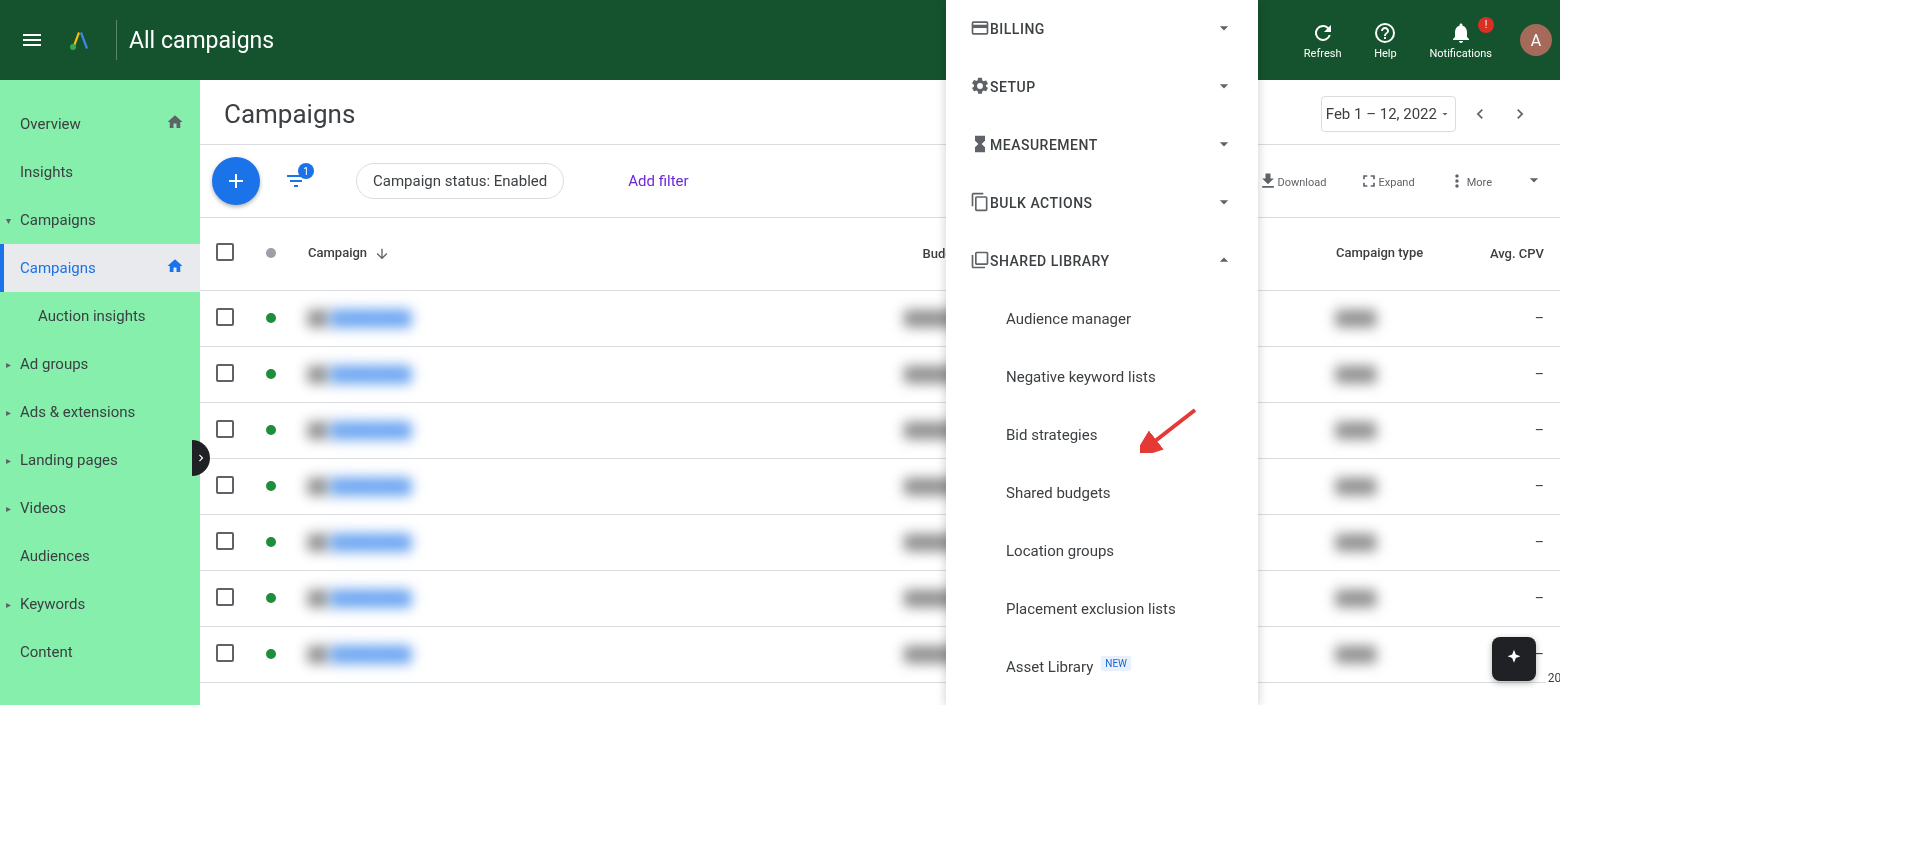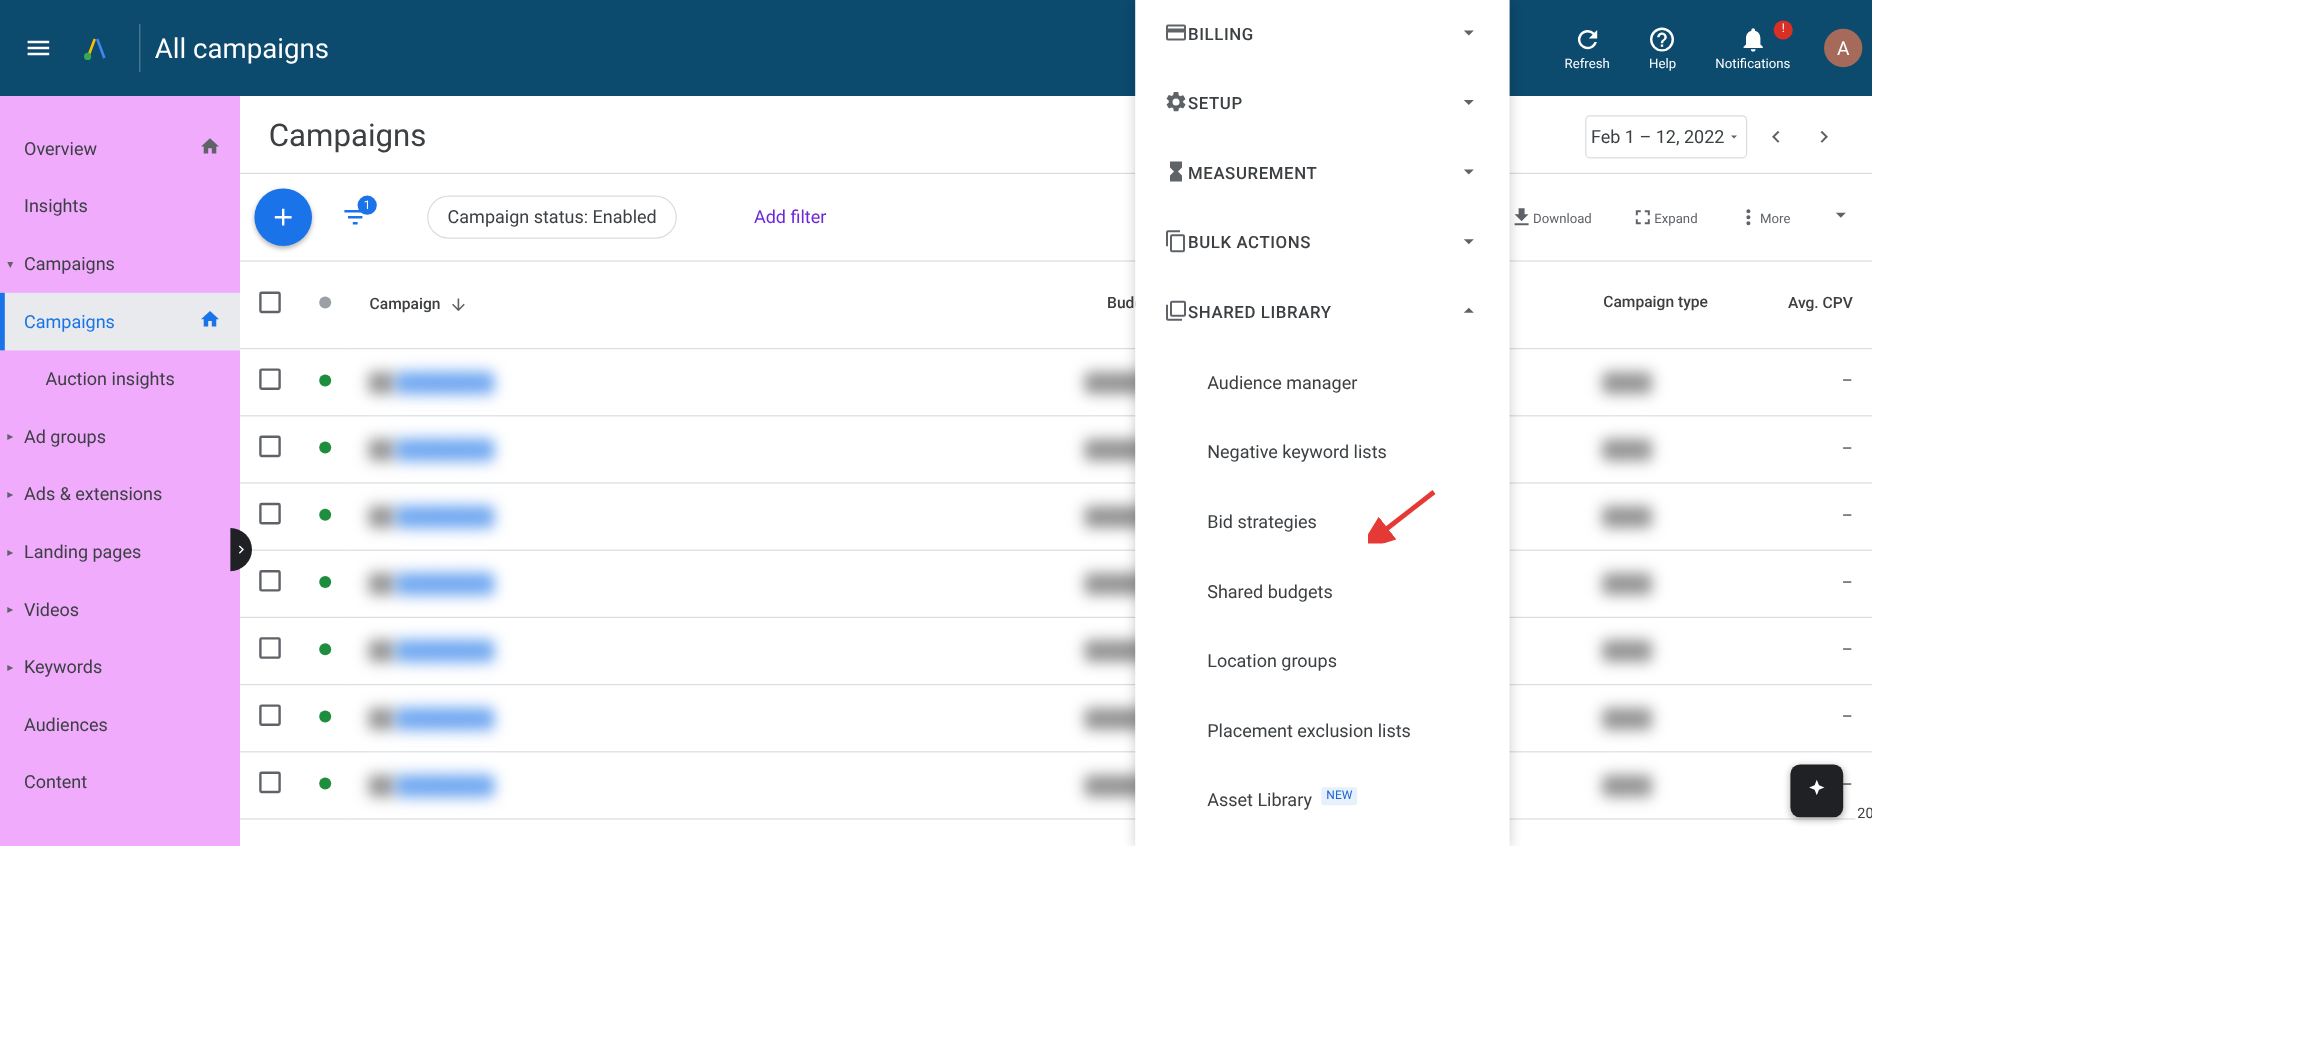--- a/index.html
+++ b/index.html
@@ -1,37 +1,37 @@
 <!DOCTYPE html>
 <html><head>
 <meta charset="utf-8">
 <style>
   * { box-sizing: border-box; margin: 0; padding: 0; }
   body { font-family: Roboto, 'Google Sans', Arial, sans-serif; font-size: 14px; color: #3c4043; overflow: hidden; width: 1560px; height: 705px; position: relative; background: #fff; }
   
   
-  .header { height: 80px; background: #0c4a6e; display: flex; align-items: center; padding: 0 8px; position: relative; }
+  .header { height: 80px; background: #14532d; display: flex; align-items: center; padding: 0 8px; position: relative; }
   .hamburger { width: 48px; height: 48px; display: flex; align-items: center; justify-content: center; cursor: pointer; color: #fff; }
   .hamburger svg { width: 24px; height: 24px; fill: #fff; }
   .logo { width: 48px; height: 48px; display: flex; align-items: center; justify-content: center; }
   .logo svg { width: 24px; height: 24px; }
   .header-divider { width: 1px; height: 40px; background: rgba(255,255,255,0.3); margin: 0 12px; }
   .header-title { color: #fff; font-size: 23px; font-weight: 400; }
   .header-right { position: absolute; right: 8px; display: flex; align-items: center; gap: 8px; }
   .header-action { display: flex; flex-direction: column; align-items: center; color: #fff; cursor: pointer; padding: 0 12px; position: relative; }
   .header-action svg { width: 24px; height: 24px; fill: #fff; }
   .header-action-label { font-size: 11px; margin-top: 2px; }
   .notif-badge { position: absolute; top: -4px; right: 10px; background: #d93025; color: #fff; border-radius: 50%; width: 16px; height: 16px; font-size: 10px; display: flex; align-items: center; justify-content: center; }
   .avatar { width: 32px; height: 32px; border-radius: 50%; background: #a56a5a; color: #fff; display: flex; align-items: center; justify-content: center; font-size: 16px; cursor: pointer; margin-left: 8px; }
   
   
   .body-wrap { display: flex; height: calc(705px - 80px); position: relative; }
   
   
-  .sidebar { width: 200px; background: #f0abfc; padding-top: 20px; overflow-y: auto; flex-shrink: 0; position: relative; }
+  .sidebar { width: 200px; background: #86efac; padding-top: 20px; overflow-y: auto; flex-shrink: 0; position: relative; }
   .sidebar-item { display: flex; align-items: center; height: 48px; padding: 0 16px 0 20px; cursor: pointer; font-size: 15px; color: #3c4043; position: relative; }
   .sidebar-item.expandable::before { content: '▸'; position: absolute; left: 6px; font-size: 10px; color: #5f6368; }
   .sidebar-item.expanded::before { content: '▾'; }
   .sidebar-item .home-icon { margin-left: auto; }
   .sidebar-item .home-icon svg { width: 18px; height: 18px; fill: #5f6368; }
   .sidebar-item.active { color: #1a73e8; background: #e8eaed; border-left: 4px solid #1a73e8; padding-left: 16px; }
   .sidebar-item.active .home-icon svg { fill: #1a73e8; }
   .sidebar-sub { padding-left: 38px; }
   .sidebar-dot { width: 8px; height: 8px; background: #1a73e8; border-radius: 50%; margin-left: 4px; display: inline-block; }
   .sidebar-expand-handle { position: absolute; left: 192px; top: 360px; width: 18px; height: 36px; background: #202124; border-radius: 0 18px 18px 0; display: flex; align-items: center; justify-content: center; z-index: 5; cursor: pointer; }
@@ -172,25 +172,25 @@
         </div>
         <div class="sidebar-item expandable">
           <span>Ads &amp; extensions</span>
         </div>
         <div class="sidebar-item expandable">
           <span>Landing pages</span>
         </div>
         <div class="sidebar-item expandable">
           <span>Videos</span>
         </div>
+        <div class="sidebar-item">
+          <span>Audiences</span>
+        </div>
         <div class="sidebar-item expandable">
           <span>Keywords</span>
-        </div>
-        <div class="sidebar-item">
-          <span>Audiences</span>
         </div>
         <div class="sidebar-item">
           <span>Content</span>
         </div>
       </div>
   </div>
   <div class="sidebar-expand-handle">
     <svg viewBox="0 0 24 24">
         <path d="M8.59 16.59L13.17 12 8.59 7.41 10 6l6 6-6 6z"></path>
       </svg>

